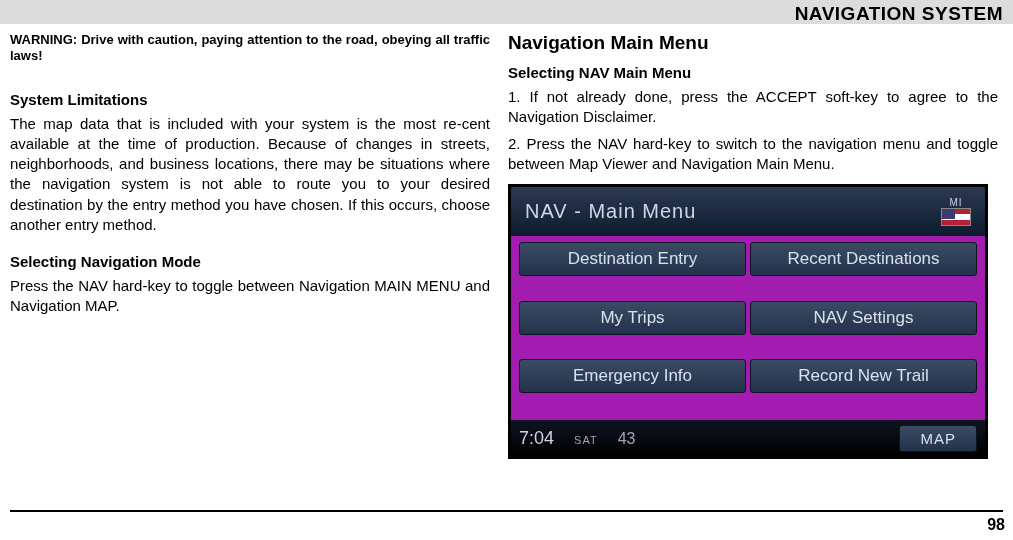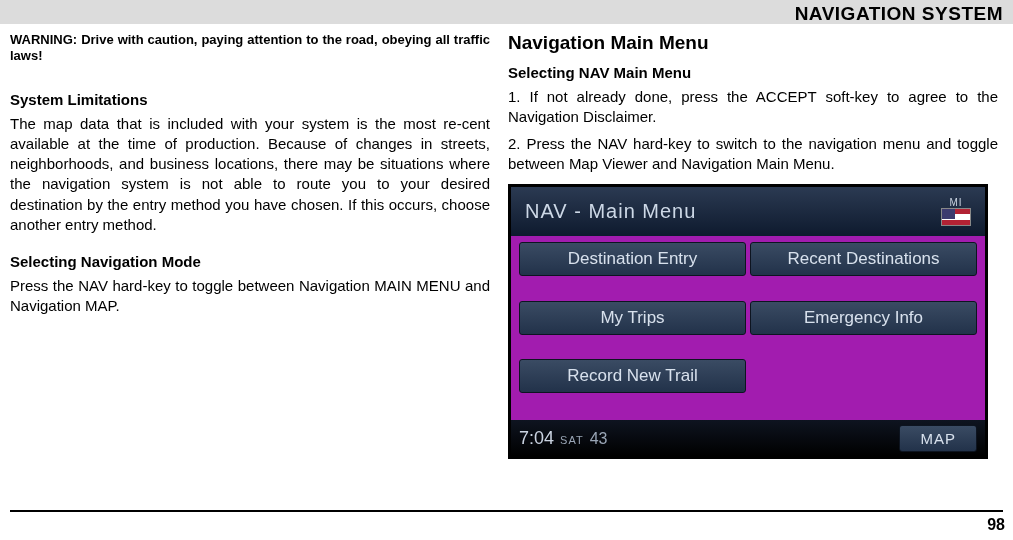--- a/index.html
+++ b/index.html
@@ -33,21 +33,21 @@
     background: linear-gradient(#3a4b63, #22324a);
     color: #d8e1ed; font-size: 17px; display: flex; align-items: center; justify-content: center;
     border-radius: 3px; border: 1px solid #0d1420; height: 34px;
     font-family: "Arial", sans-serif;
   }
   .sc-footer {
     background: linear-gradient(#0e1420, #000);
     display: flex; align-items: center; justify-content: space-between;
     padding: 4px 8px; height: 36px;
   }
-  .sc-time { color: #cbd4e2; font-size: 18px; font-family: "Arial Narrow", Arial, sans-serif; display: flex; align-items: baseline; gap: 6px; }
+  .sc-time { color: #cbd4e2; font-size: 18px; font-family: "Arial Narrow", Arial, sans-serif; display: flex; align-items: baseline; gap: 20px; }
   .sc-sat { font-size: 11px; color: #9aa6b6; letter-spacing: 1px; }
   .sc-num { font-size: 16px; color: #9aa6b6; }
   .sc-map {
     background: linear-gradient(#3a4b63, #22324a);
     color: #d8e1ed; font-size: 15px; padding: 4px 20px; border-radius: 3px;
     border: 1px solid #0d1420; letter-spacing: 1px;
   }
   .page-number { position: absolute; right: 8px; bottom: 6px; font-weight: bold; font-size: 16px; }
   .footer-line { position: absolute; bottom: 28px; left: 10px; right: 10px; border-top: 2px solid #000; }
 </style>
@@ -77,20 +77,21 @@
           <span>NAV - Main Menu</span>
           <div class="sc-flag">
             <span>MI</span>
             <div class="flag-box"></div>
           </div>
         </div>
         <div class="sc-grid">
           <div class="sc-btn">Destination Entry</div>
           <div class="sc-btn">Recent Destinations</div>
           <div class="sc-btn">My Trips</div>
+          <div class="sc-btn">NAV Settings</div>
           <div class="sc-btn">Emergency Info</div>
           <div class="sc-btn">Record New Trail</div>
         </div>
         <div class="sc-footer">
           <div class="sc-time">
             <span>7:04</span>
             <span class="sc-sat">SAT</span>
             <span class="sc-num">43</span>
           </div>
           <div class="sc-map">MAP</div>

